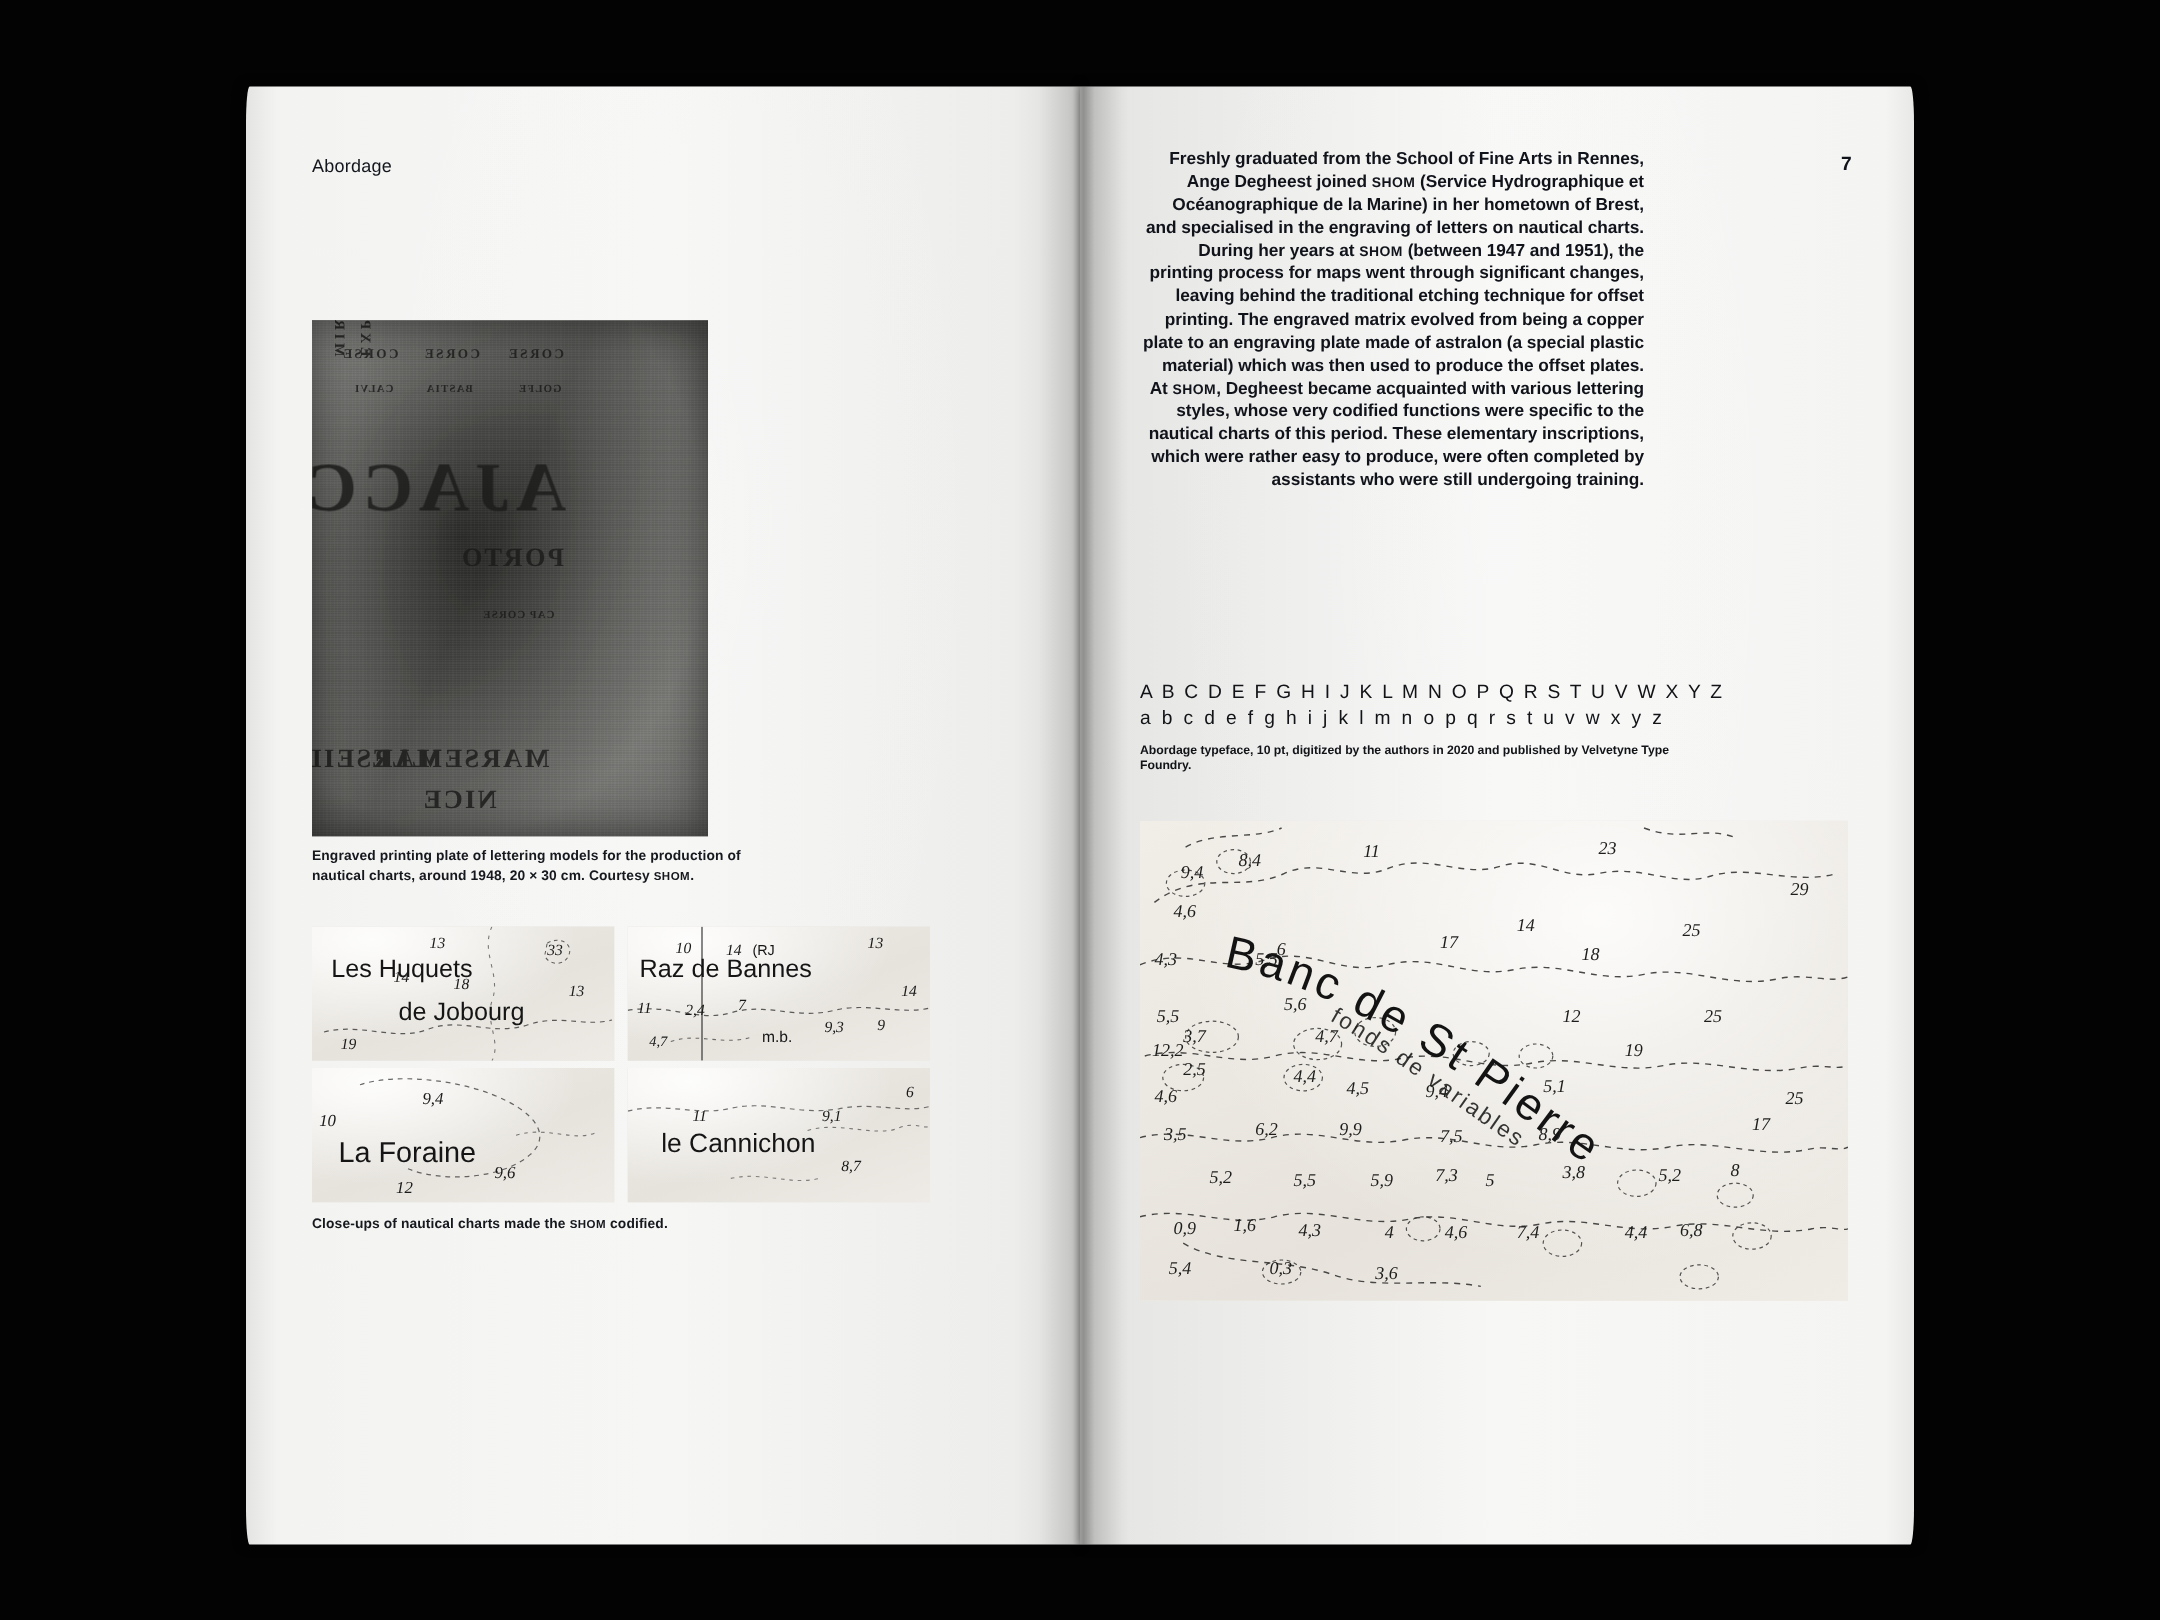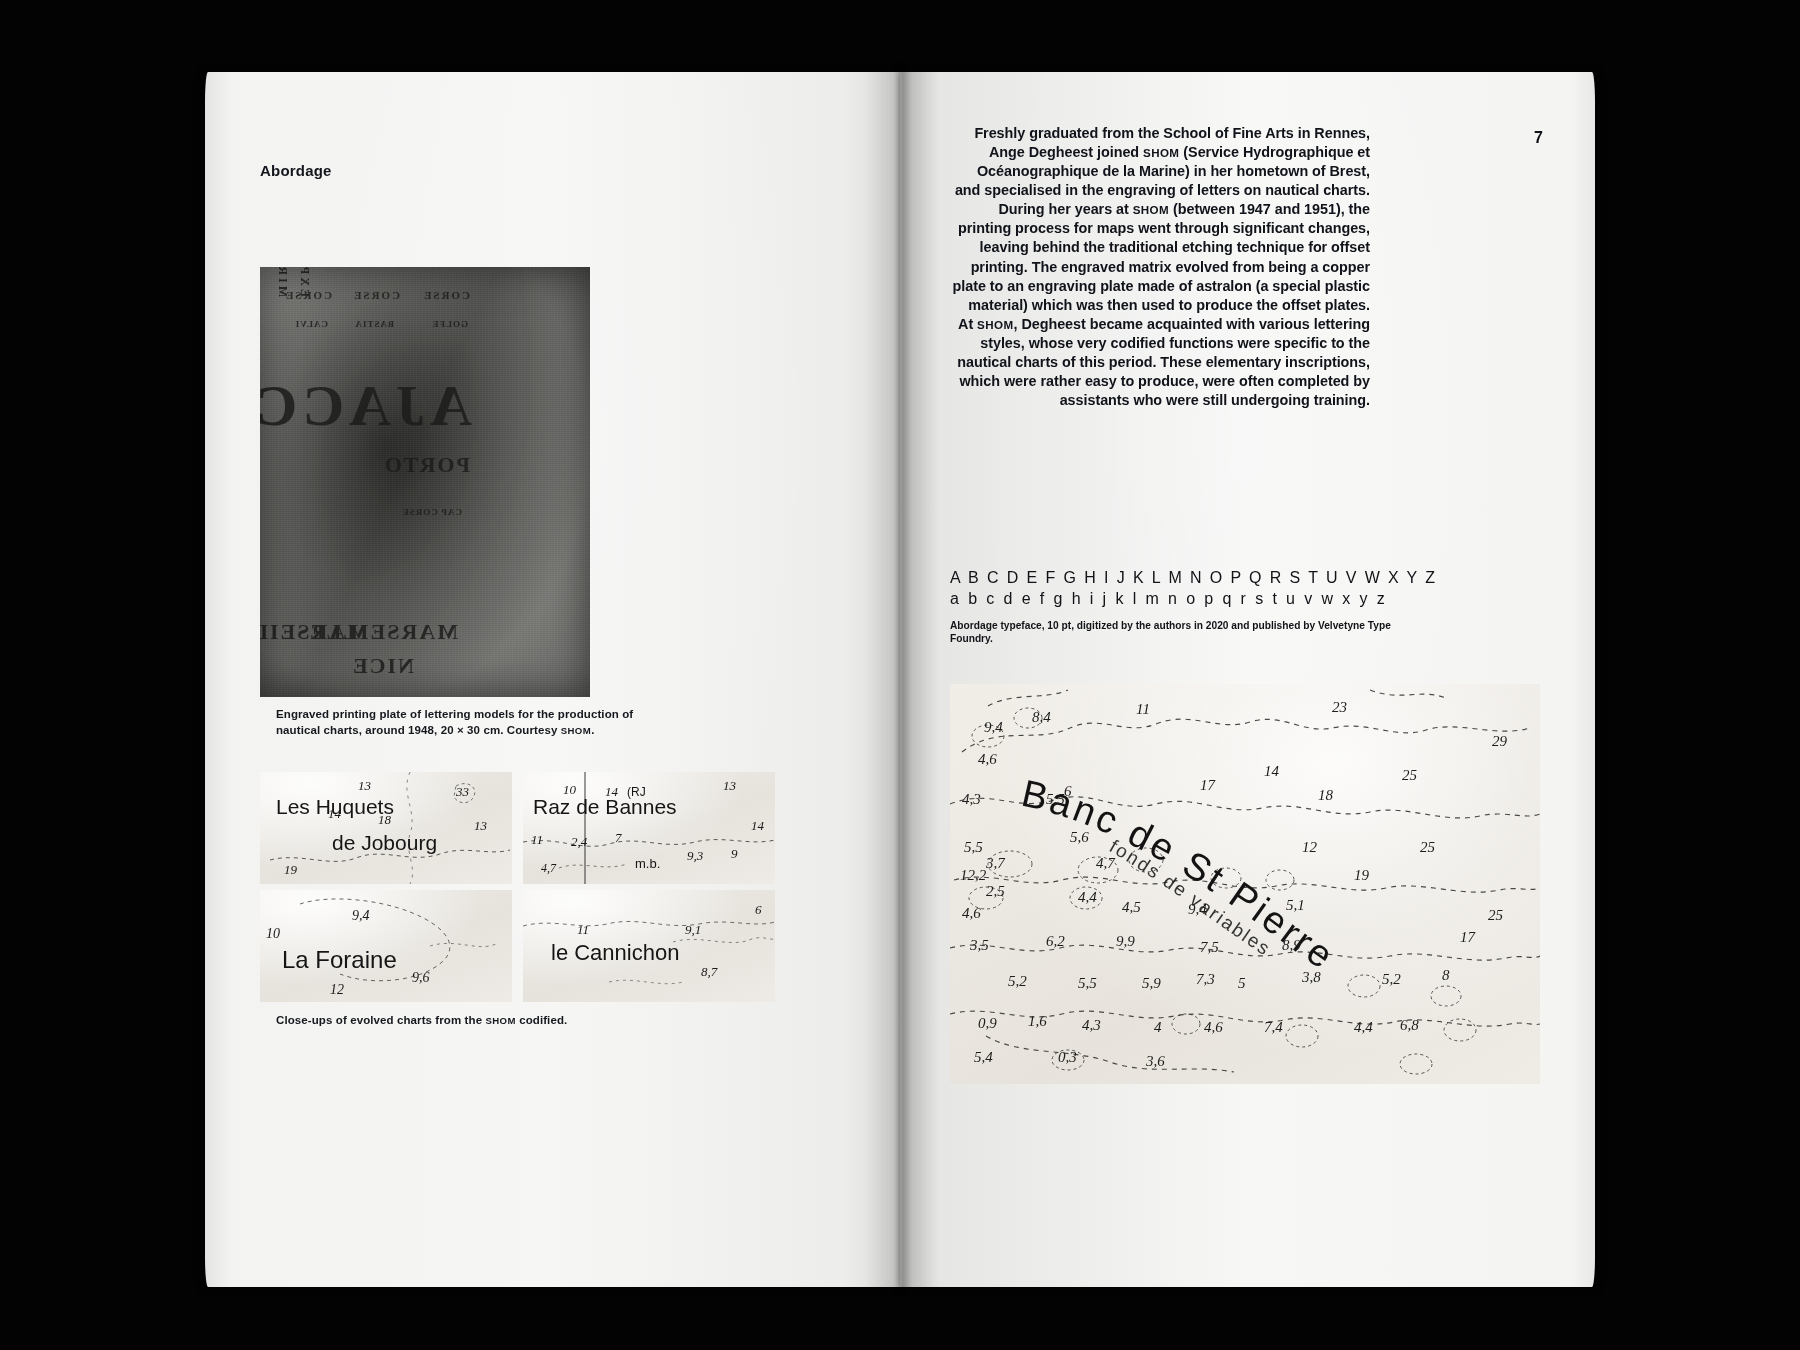--- a/index.html
+++ b/index.html
@@ -71,24 +71,23 @@
     pointer-events: none;
     background: radial-gradient(ellipse at 50% 30%, rgba(255,255,255,0.18), rgba(0,0,0,0.0) 60%);
   }
 
   
   .running-head {
     position: absolute;
     left: 55px;
     top: 58px;
     font-size: 15px;
-    font-weight: bold;
+    font-weight: normal;
     letter-spacing: 0.2px;
     color: #13161c;
-    margin-top: 32px;
   }
 
   .plate-figure {
     position: absolute;
     left: 55px;
     top: 195px;
     width: 330px;
     height: 430px;
     overflow: hidden;
     background: #6f6f6d;
@@ -138,21 +137,20 @@
     box-shadow: inset 0 0 40px rgba(0,0,0,0.55);
   }
 
   .caption {
     position: absolute;
     font-size: 11.5px;
     line-height: 1.42;
     font-weight: bold;
     color: #15181d;
     letter-spacing: 0.1px;
-    margin-left: 16px;
   }
   .caption .sc { font-size: 9.6px; letter-spacing: 0.4px; }
 
   .cap-plate { left: 55px; top: 634px; width: 400px; }
   .cap-charts { left: 55px; top: 940px; width: 420px; }
 
   
   .crop {
     position: absolute;
     overflow: hidden;
@@ -353,21 +351,21 @@
           <path d="M86 92 C112 86, 136 98, 160 92" fill="none" stroke="#2a2a2a" stroke-width="0.9" stroke-dasharray="3 4" opacity="0.55"></path>
           <text class="chart-label" x="28" y="70" font-size="22">le Cannichon</text>
           <text class="chart-num" x="54" y="44" font-size="13">11</text>
           <text class="chart-num" x="162" y="44" font-size="13">9,1</text>
           <text class="chart-num" x="178" y="86" font-size="13">8,7</text>
           <text class="chart-num" x="232" y="24" font-size="13">6</text>
         </svg>
       </div>
 
       <div class="caption cap-charts">
-        <span>Close-ups of evolved charts from the </span><span class="sc">SHOM</span><span> codified.</span>
+        <span>Close-ups of nautical charts made the </span><span class="sc">SHOM</span><span> codified.</span>
       </div>
     </div>
 
     <div class="page page-right">
       <div class="page-soft"></div>
 
       <div class="folio">7</div>
 
       <div class="body-text">
         <p>

